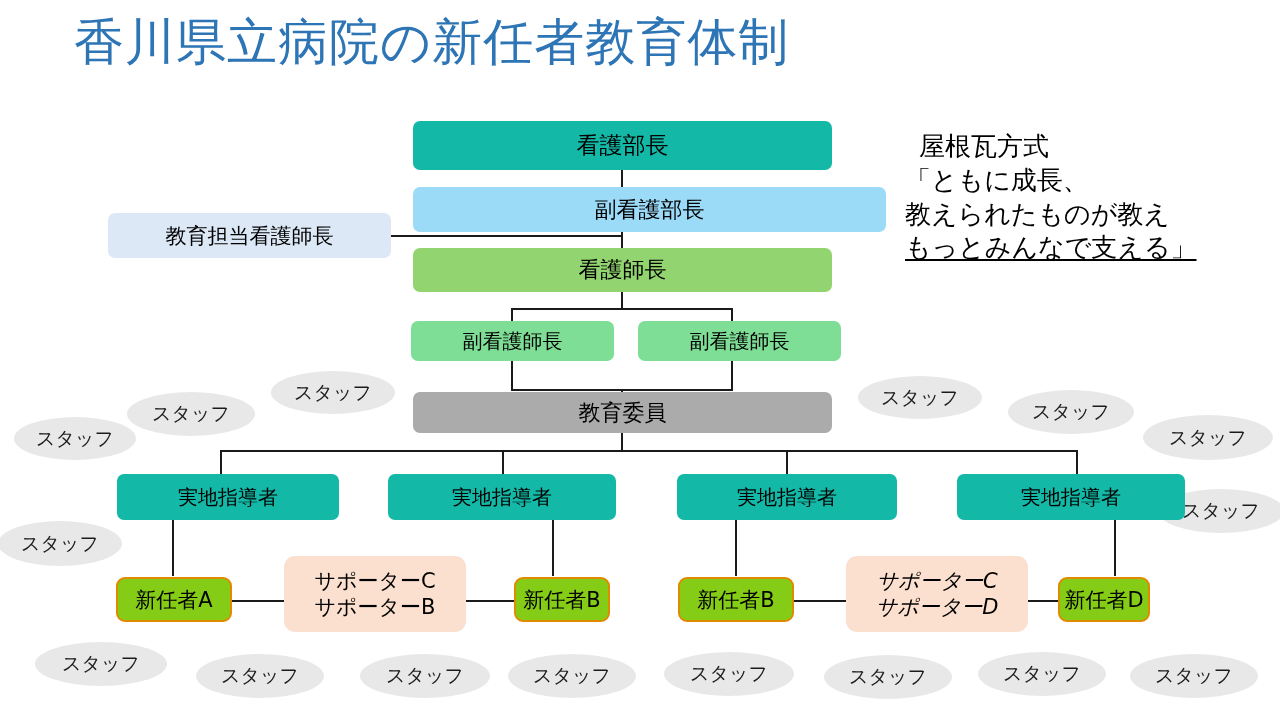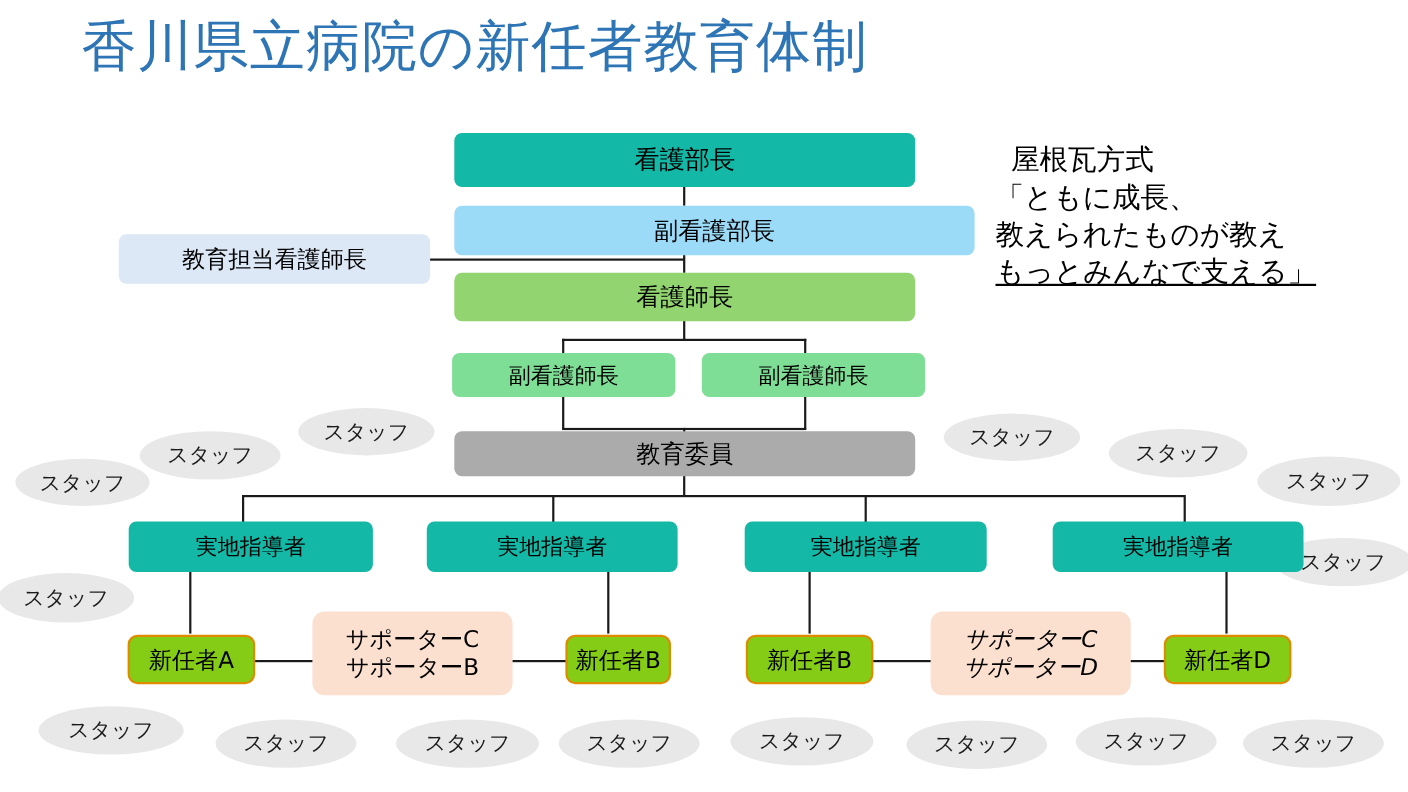--- a/index.html
+++ b/index.html
@@ -221,21 +221,21 @@
 
   <div class="node n-orange" style="left:116px;top:577px;width:116px;height:45px;font-size:21px;">
     <span>新任者A</span>
   </div>
   <div class="node n-orange" style="left:494px;top:577px;width:96px;height:45px;font-size:21px;margin-left:20px;">
     <span>新任者B</span>
   </div>
   <div class="node n-orange" style="left:678px;top:577px;width:116px;height:45px;font-size:21px;">
     <span>新任者B</span>
   </div>
-  <div class="node n-orange" style="left:1058px;top:577px;width:116px;height:45px;font-size:21px;">
+  <div class="node n-orange" style="left:1058px;top:577px;width:92px;height:45px;font-size:21px;">
     <span>新任者D</span>
   </div>
 
   <div class="node n-peach" style="left:284px;top:556px;width:182px;height:76px;font-size:21px;line-height:1.25;flex-direction:column;">
     <span>サポーターC</span>
     <span>サポーターB</span>
   </div>
   <div class="node n-peach" style="left:846px;top:556px;width:182px;height:76px;font-size:21px;line-height:1.25;flex-direction:column;font-style:italic;">
     <span>サポーターC</span>
     <span>サポーターD</span>

